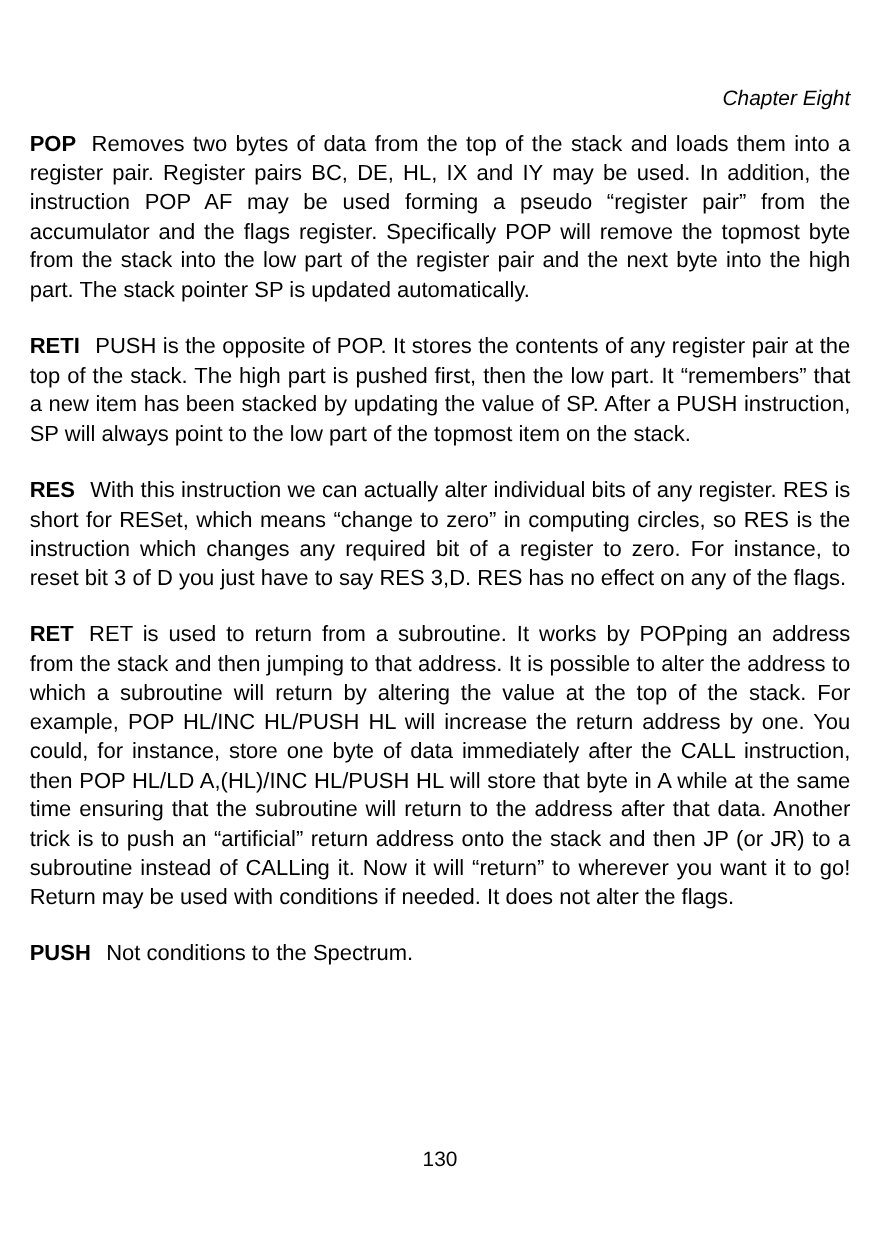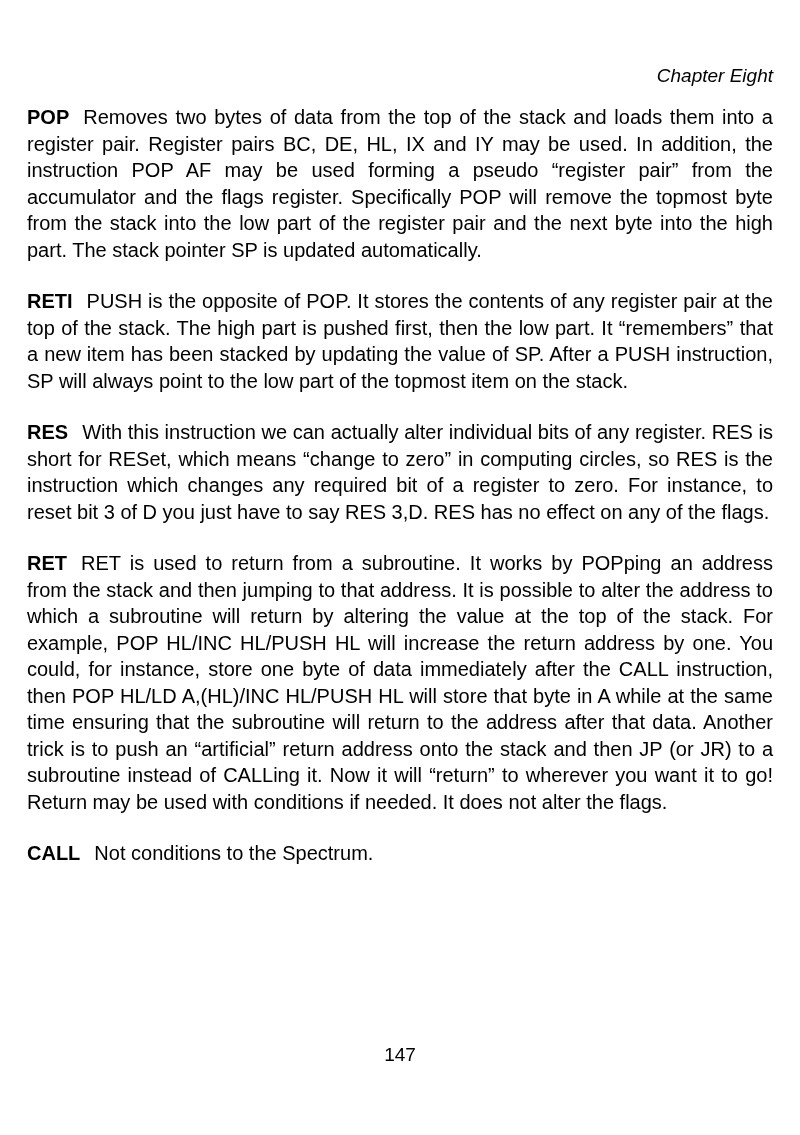--- a/index.html
+++ b/index.html
@@ -19,21 +19,21 @@
     box-sizing: border-box;
     width: 800px;
     height: 1135px;
     padding: 62px 27px 0 27px;
   }
   .chapter-header {
     text-align: right;
     font-style: italic;
     font-size: 19px;
     line-height: 24px;
-    margin: 2px 0 16px 0;
+    margin: 16px 0 16px 0;
   }
   .para {
     font-size: 20px;
     line-height: 26.5px;
     text-align: justify;
     margin: 0 0 25px 0;
   }
   .keyword {
     font-weight: bold;
     margin-right: 14px;
@@ -55,17 +55,17 @@
 <body>
 
 <div class="page">
   <div class="chapter-header">Chapter Eight</div>
 
   <div id="page-content">
       <p class="para"><span class="keyword">POP</span><span>Removes two bytes of data from the top of the stack and loads them into a register pair. Register pairs BC, DE, HL, IX and IY may be used. In addition, the instruction POP AF may be used forming a pseudo “register pair” from the accumulator and the flags register. Specifically POP will remove the topmost byte from the stack into the low part of the register pair and the next byte into the high part. The stack pointer SP is updated automatically.</span></p>
       <p class="para"><span class="keyword">RETI</span><span>PUSH is the opposite of POP. It stores the contents of any register pair at the top of the stack. The high part is pushed first, then the low part. It “remembers” that a new item has been stacked by updating the value of SP. After a PUSH instruction, SP will always point to the low part of the topmost item on the stack.</span></p>
       <p class="para"><span class="keyword">RES</span><span>With this instruction we can actually alter individual bits of any register. RES is short for RESet, which means “change to zero” in computing circles, so RES is the instruction which changes any required bit of a register to zero. For instance, to reset bit 3 of D you just have to say RES 3,D. RES has no effect on any of the flags.</span></p>
       <p class="para"><span class="keyword">RET</span><span>RET is used to return from a subroutine. It works by POPping an address from the stack and then jumping to that address. It is possible to alter the address to which a subroutine will return by altering the value at the top of the stack. For example, POP HL/INC HL/PUSH HL will increase the return address by one. You could, for instance, store one byte of data immediately after the CALL instruction, then POP HL/LD A,(HL)/INC HL/PUSH HL will store that byte in A while at the same time ensuring that the subroutine will return to the address </span><span class="italic">after</span><span> that data. Another trick is to push an “artificial” return address onto the stack and then JP (or JR) to a subroutine instead of CALLing it. Now it will “return” to wherever you want it to go! Return may be used with conditions if needed. It does not alter the flags.</span></p>
-      <p class="para"><span class="keyword">CALL</span><span>Not conditions to the Spectrum.</span></p>
+      <p class="para"><span class="keyword">PUSH</span><span>Not conditions to the Spectrum.</span></p>
     </div>
 
-  <div class="page-number">147</div>
+  <div class="page-number">130</div>
 </div>
 
 </body></html>

